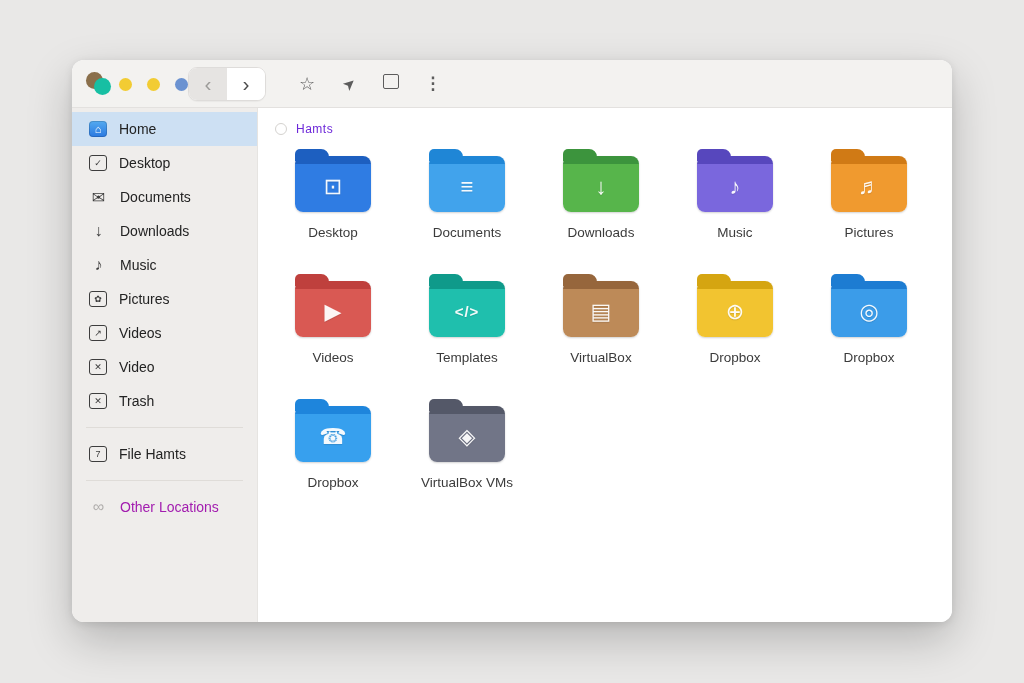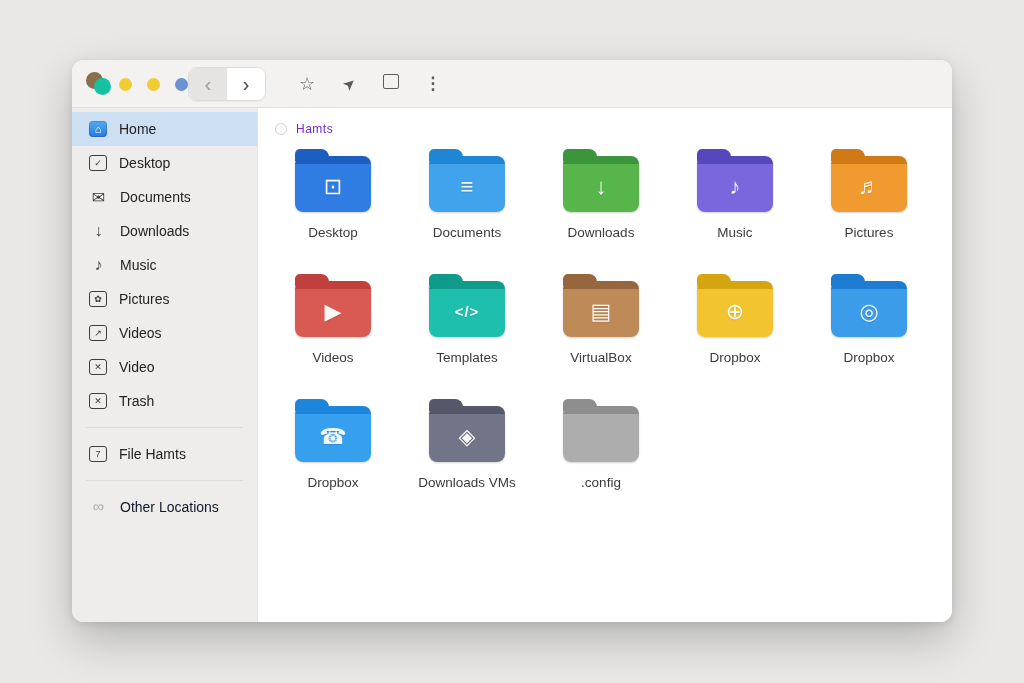--- a/index.html
+++ b/index.html
@@ -45,21 +45,21 @@
   .tb-ico.share span{display:inline-block;transform:rotate(-42deg);font-size:15px;}
   .winbox{width:14px;height:13px;border:1.7px solid #5c5c5c;border-radius:2px;display:inline-block;}
   .tb-ico.menu{font-size:17px;font-weight:bold;letter-spacing:0;}
   
   .wbody{flex:1;display:flex;min-height:0;}
   .sidebar{width:186px;flex:0 0 186px;background:#efedeb;border-right:1px solid #e6e4e1;
     padding-top:4px;box-sizing:border-box;}
   .sbitem{height:34px;display:flex;align-items:center;padding-left:17px;cursor:pointer;}
   .sbitem.sel{background:#cde0f3;}
   .sbitem .lbl{font-size:14px;color:#232323;margin-left:12px;}
-  .sbitem.muted .lbl{color:#0f172a;}
+  .sbitem.muted .lbl{color:#a21caf;}
   .sbitem.muted .glyphicon{color:#b0aeac;}
   .boxicon{width:16px;height:14px;border:1.6px solid #3d3d3d;border-radius:3px;
     display:flex;align-items:center;justify-content:center;font-size:9px;color:#3d3d3d;flex:0 0 auto;}
   .glyphicon{width:19px;text-align:center;font-size:16px;color:#3d3d3d;flex:0 0 auto;}
   .homeicon{width:18px;height:16px;border-radius:4px;flex:0 0 auto;
     background:linear-gradient(180deg,#54aaf0,#2a78e0);display:flex;align-items:center;
     justify-content:center;color:#fff;font-size:11px;box-shadow:inset 0 0 0 1px rgba(0,0,0,.15);}
   .sep{height:1px;background:#dfdcd8;margin:9px 14px;}
   
   .main{flex:1;background:#fff;position:relative;overflow:hidden;}
@@ -231,25 +231,19 @@
           <div class="tile">
             <div class="folder" style="--fd: #1e85dc; --fl: #37a0ee;">
               <span class="fglyph">☎</span>
             </div>
             <div class="flabel">Dropbox</div>
           </div>
           <div class="tile">
             <div class="folder" style="--fd: #545868; --fl: #717587;">
               <span class="fglyph">◈</span>
             </div>
-            <div class="flabel">Downloads VMs</div>
-          </div>
-          <div class="tile">
-            <div class="folder" style="--fd: #8e8e8e; --fl: #adadad;">
-              <span class="fglyph"></span>
-            </div>
-            <div class="flabel">.config</div>
+            <div class="flabel">VirtualBox VMs</div>
           </div>
         </div>
     </main>
   </div>
 
 </div>
 
 </body></html>

